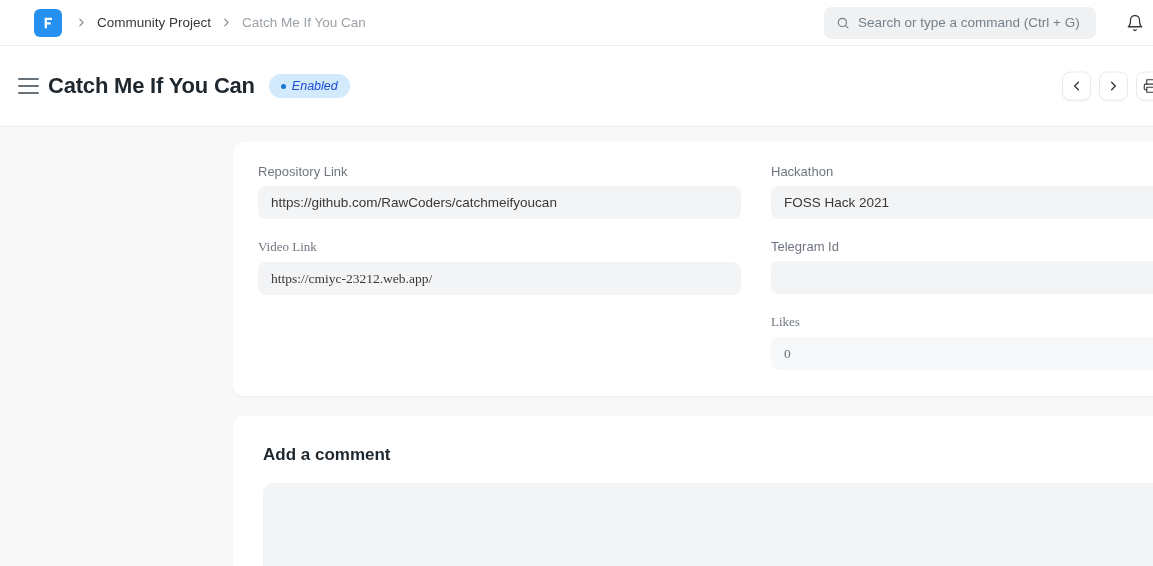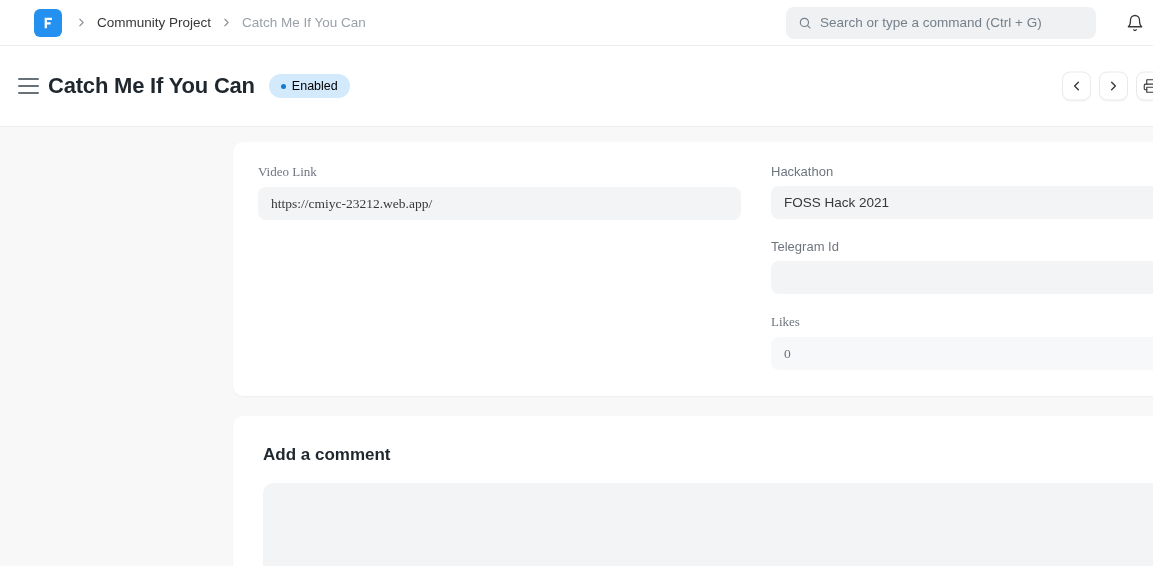--- a/index.html
+++ b/index.html
@@ -9,40 +9,40 @@
   
   .navbar { height:46px; background:#fff; border-bottom:1px solid #ebeef0;
     display:flex; align-items:center; padding:0 0 0 34px; }
   .logo-btn { width:28px; height:28px; border:none; border-radius:6px; background:#2490ef;
     display:flex; align-items:center; justify-content:center; cursor:pointer; flex-shrink:0; }
   .breadcrumb { display:flex; align-items:center; margin-left:13px; gap:9px; font-size:13.5px; }
   .crumb { text-decoration:none; white-space:nowrap; }
   .crumb.strong { color:#383838; }
   .crumb.muted { color:#9aa1a8; }
   .sep-icon { display:flex; align-items:center; color:#8d959c; }
-  .search-bar { margin-left:auto; width:310px; height:32px; background:#f0f1f3; border-radius:8px;
+  .search-bar { margin-left:auto; width:272px; height:32px; background:#f0f1f3; border-radius:8px;
     display:flex; align-items:center; padding:0 12px; gap:8px; }
   .search-bar input { flex:1; border:none; background:transparent; outline:none;
     font-size:13.5px; color:#383838; font-family:inherit; }
   .search-bar input::placeholder { color:#74808b; }
   .search-ic { display:flex; align-items:center; color:#74808b; }
   .bell-btn { margin:0 3px 0 24px; width:30px; height:30px; border:none; background:transparent;
     display:flex; align-items:center; justify-content:center; cursor:pointer; color:#383838; flex-shrink:0; }
 
   
   .page-head { height:81px; background:#fff; display:flex; align-items:center;
     padding-left:18px; position:relative; border-bottom:1px solid #ededee; }
   .menu-btn { width:22px; height:16px; border:none; background:transparent; cursor:pointer;
     display:flex; flex-direction:column; justify-content:space-between; padding:0; }
   .menu-btn span { display:block; height:2px; width:21px; background:#687178; border-radius:1px; }
   .page-title { font-size:22px; font-weight:700; color:#1f272e; margin-left:8px;
     letter-spacing:-0.2px; white-space:nowrap; }
   .badge { margin-left:14px; display:inline-flex; align-items:center; gap:6px;
-    background:#d3e9fc; color:#000000; border-radius:999px; padding:5px 12px;
-    font-size:12.5px; font-weight:500; }
+    background:#d3e9fc; color:#1d4ed8; border-radius:999px; padding:5px 12px;
+    font-size:12.5px; font-weight:500;font-style:italic; }
   .badge .dot { width:5px; height:5px; border-radius:50%; background:#1579d0; }
   .head-actions { position:absolute; right:-12px; top:50%; transform:translateY(-50%);
     display:flex; gap:8px; }
   .icon-btn { width:29px; height:29px; background:#fff; border:1px solid #e7e9eb; border-radius:8px;
     display:flex; align-items:center; justify-content:center; cursor:pointer; color:#383838;
     box-shadow:0 1px 1px rgba(0,0,0,0.03); flex-shrink:0; }
 
   
   .page-body { background:#f8f8f8; height:439px; padding:15px 0 0 233px; }
   .main-col { width:1046px; }
@@ -145,20 +145,24 @@
   </div>
 </div>
 
 <div class="page-body">
   <main class="main-col">
 
     <section class="card form-card">
       <div class="form-cols">
         <div class="fcol">
           <div class="frm-field">
+            <label class="f-label">Repository Link</label>
+            <input class="f-input" value="https://github.com/RawCoders/catchmeifyoucan" style="">
+          </div>
+          <div class="frm-field">
             <label class="f-label">Video Link</label>
             <input class="f-input" value="https://cmiyc-23212.web.app/" style="">
           </div>
         </div>
         <div class="fcol">
           <div class="frm-field">
             <label class="f-label">Hackathon</label>
             <input class="f-input" value="FOSS Hack 2021" style="">
           </div>
           <div class="frm-field">

